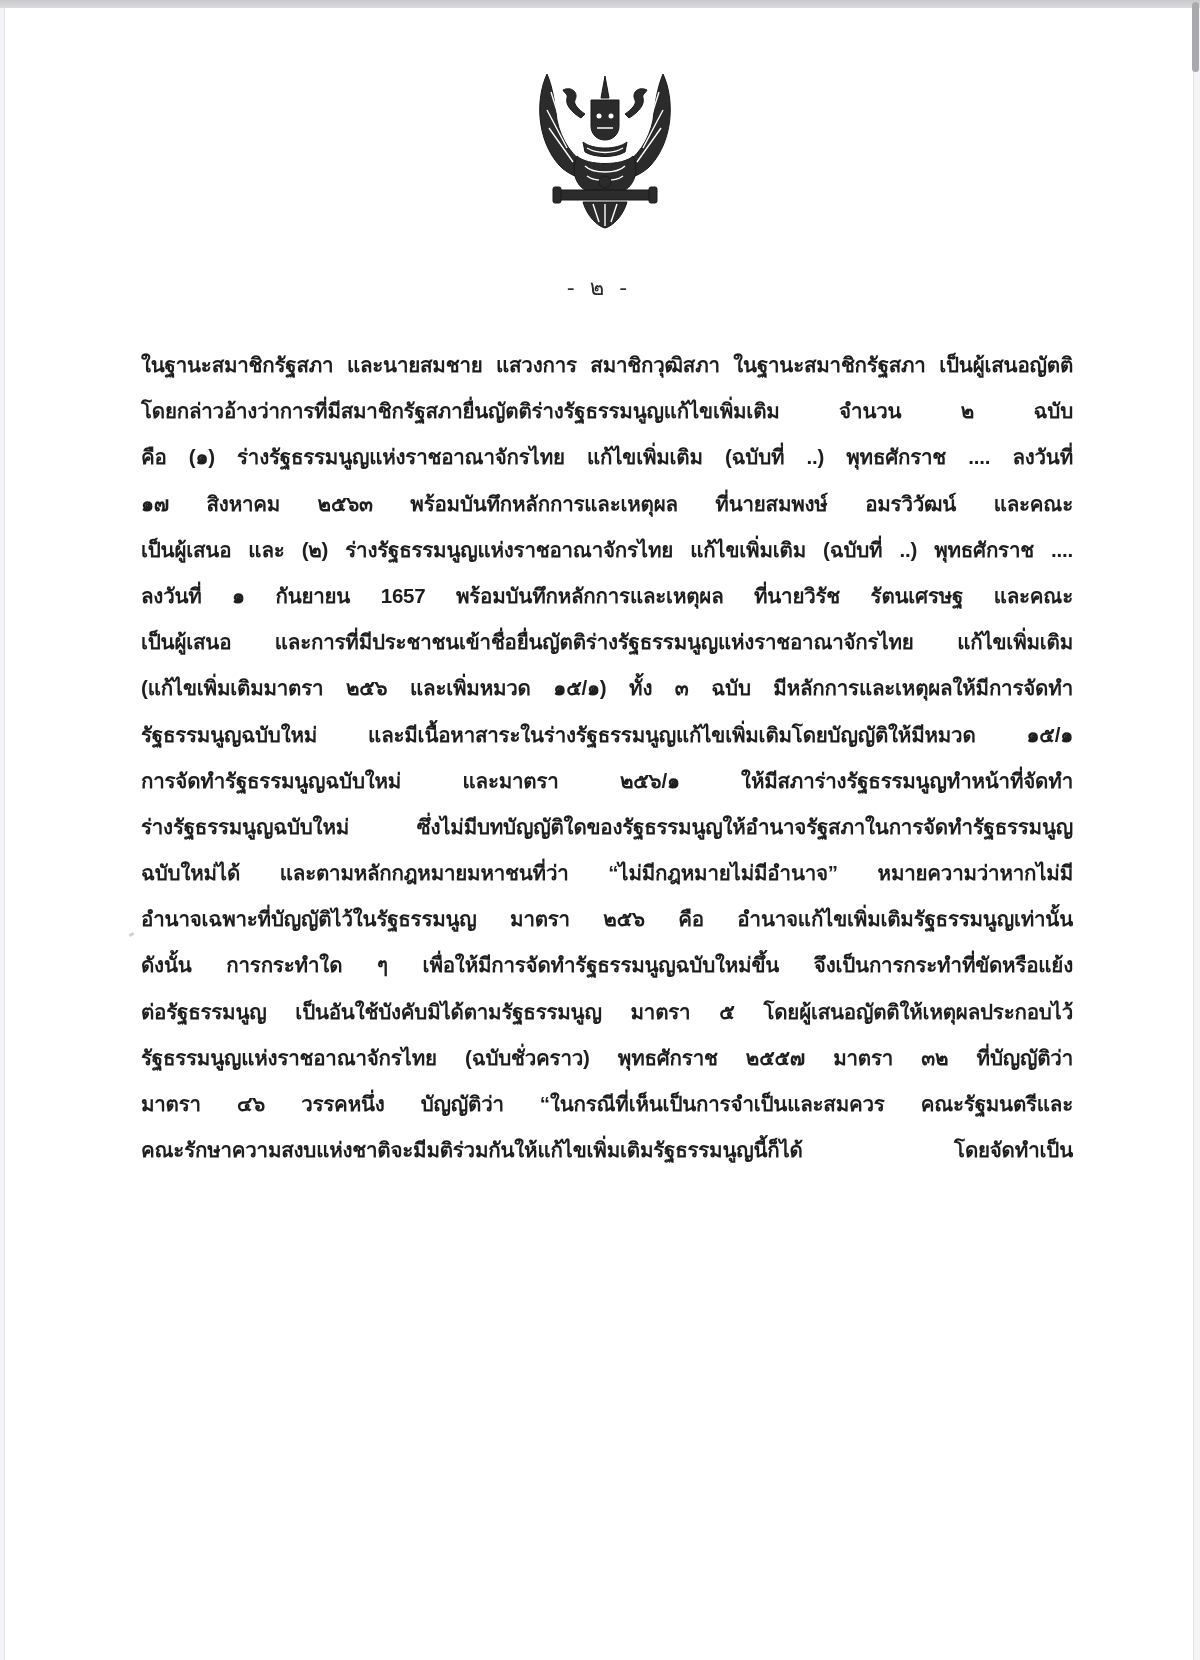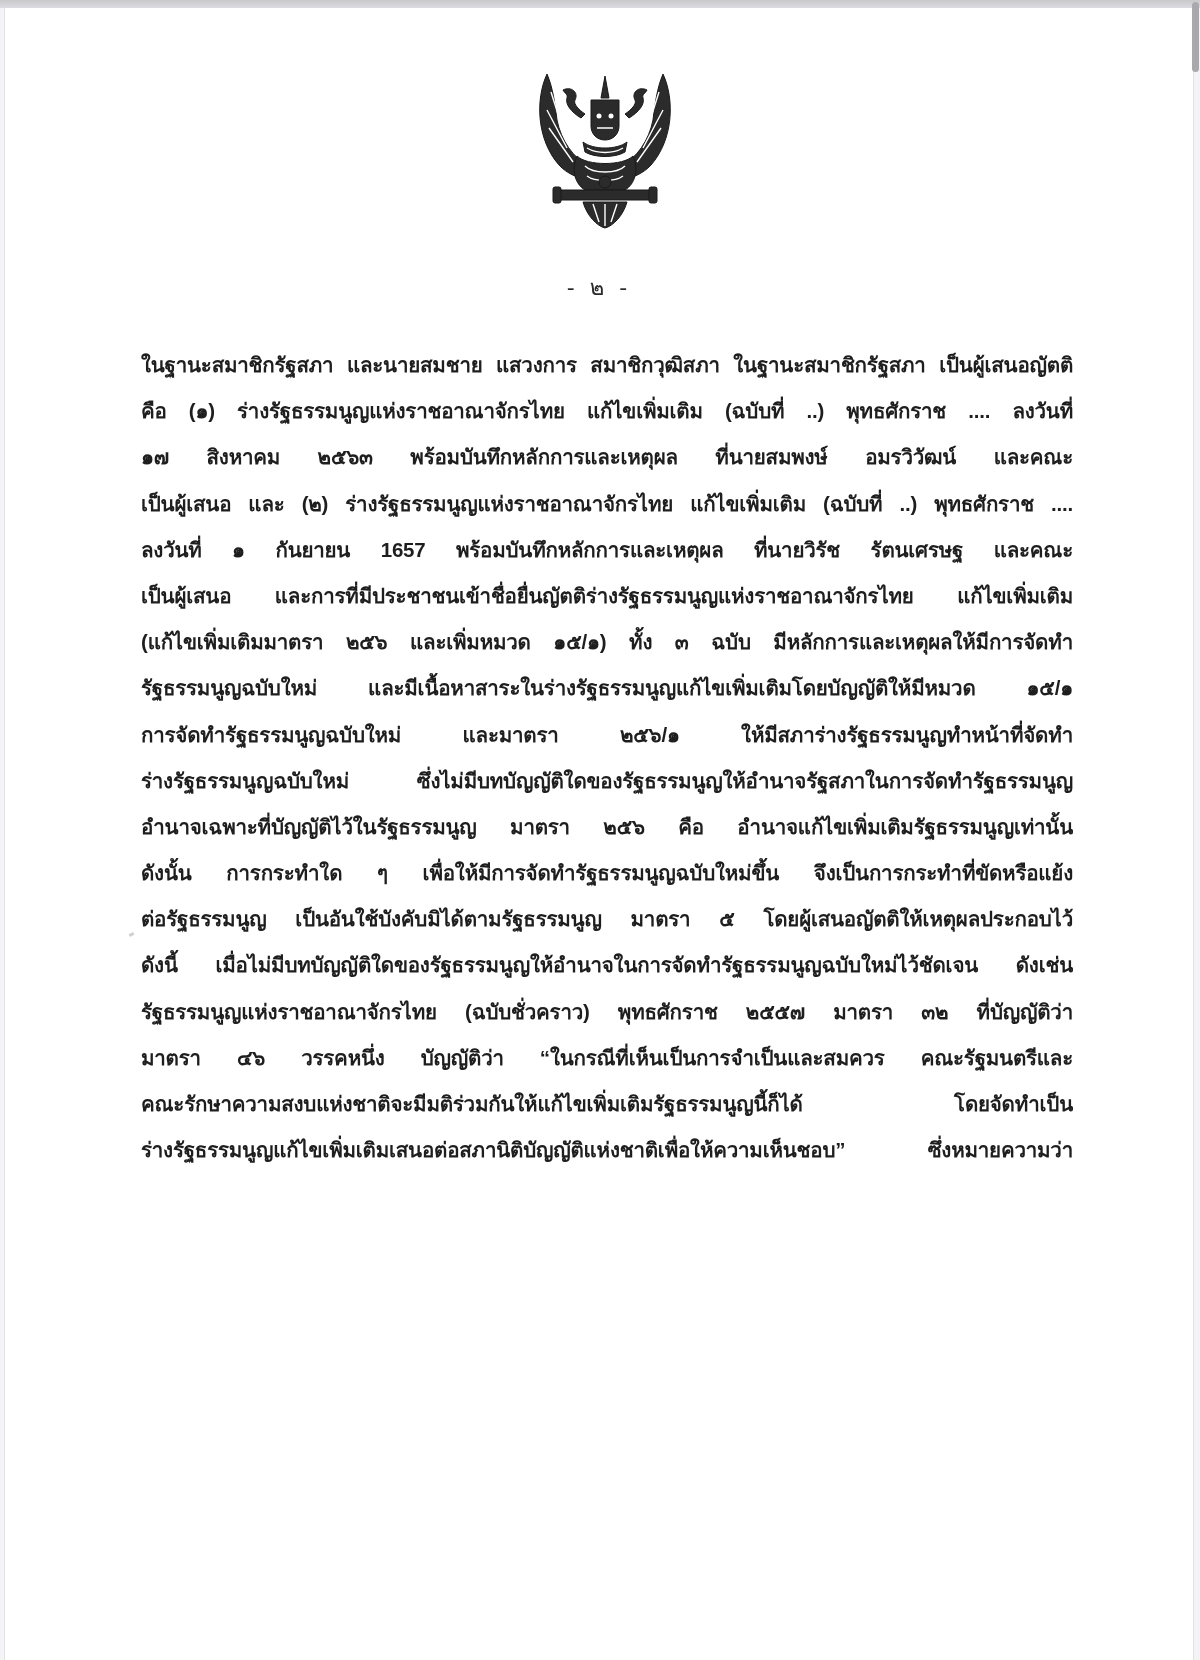--- a/index.html
+++ b/index.html
@@ -139,36 +139,36 @@
         <path d="M66 134 L72 152 M78 134 L78 156 M90 134 L84 152" stroke="#ffffff" stroke-width="1.4" fill="none"></path>
       </g>
     </svg>
 
     <div class="page-number">- ๒ -</div>
 
     <div class="stray-mark"></div>
 
     <div class="body-text">
       <span class="line">ในฐานะสมาชิกรัฐสภา และนายสมชาย แสวงการ สมาชิกวุฒิสภา ในฐานะสมาชิกรัฐสภา เป็นผู้เสนอญัตติ</span>
+      <span class="line">โดยกล่าวอ้างว่าการที่มีสมาชิกรัฐสภายื่นญัตติร่างรัฐธรรมนูญแก้ไขเพิ่มเติม จำนวน ๒ ฉบับ</span>
       <span class="line">คือ (๑) ร่างรัฐธรรมนูญแห่งราชอาณาจักรไทย แก้ไขเพิ่มเติม (ฉบับที่ ..) พุทธศักราช .... ลงวันที่</span>
       <span class="line">๑๗ สิงหาคม ๒๕๖๓ พร้อมบันทึกหลักการและเหตุผล ที่นายสมพงษ์ อมรวิวัฒน์ และคณะ</span>
       <span class="line">เป็นผู้เสนอ และ (๒) ร่างรัฐธรรมนูญแห่งราชอาณาจักรไทย แก้ไขเพิ่มเติม (ฉบับที่ ..) พุทธศักราช ....</span>
       <span class="line">ลงวันที่ ๑ กันยายน 1657 พร้อมบันทึกหลักการและเหตุผล ที่นายวิรัช รัตนเศรษฐ และคณะ</span>
       <span class="line">เป็นผู้เสนอ และการที่มีประชาชนเข้าชื่อยื่นญัตติร่างรัฐธรรมนูญแห่งราชอาณาจักรไทย แก้ไขเพิ่มเติม</span>
       <span class="line">(แก้ไขเพิ่มเติมมาตรา ๒๕๖ และเพิ่มหมวด ๑๕/๑) ทั้ง ๓ ฉบับ มีหลักการและเหตุผลให้มีการจัดทำ</span>
       <span class="line">รัฐธรรมนูญฉบับใหม่ และมีเนื้อหาสาระในร่างรัฐธรรมนูญแก้ไขเพิ่มเติมโดยบัญญัติให้มีหมวด ๑๕/๑</span>
       <span class="line">การจัดทำรัฐธรรมนูญฉบับใหม่ และมาตรา ๒๕๖/๑ ให้มีสภาร่างรัฐธรรมนูญทำหน้าที่จัดทำ</span>
       <span class="line">ร่างรัฐธรรมนูญฉบับใหม่ ซึ่งไม่มีบทบัญญัติใดของรัฐธรรมนูญให้อำนาจรัฐสภาในการจัดทำรัฐธรรมนูญ</span>
+      <span class="line">ฉบับใหม่ได้ และตามหลักกฎหมายมหาชนที่ว่า “ไม่มีกฎหมายไม่มีอำนาจ” หมายความว่าหากไม่มี</span>
       <span class="line">อำนาจเฉพาะที่บัญญัติไว้ในรัฐธรรมนูญ มาตรา ๒๕๖ คือ อำนาจแก้ไขเพิ่มเติมรัฐธรรมนูญเท่านั้น</span>
       <span class="line">ดังนั้น การกระทำใด ๆ เพื่อให้มีการจัดทำรัฐธรรมนูญฉบับใหม่ขึ้น จึงเป็นการกระทำที่ขัดหรือแย้ง</span>
       <span class="line">ต่อรัฐธรรมนูญ เป็นอันใช้บังคับมิได้ตามรัฐธรรมนูญ มาตรา ๕ โดยผู้เสนอญัตติให้เหตุผลประกอบไว้</span>
-      <span class="line">ดังนี้ เมื่อไม่มีบทบัญญัติใดของรัฐธรรมนูญให้อำนาจในการจัดทำรัฐธรรมนูญฉบับใหม่ไว้ชัดเจน ดังเช่น</span>
       <span class="line">รัฐธรรมนูญแห่งราชอาณาจักรไทย (ฉบับชั่วคราว) พุทธศักราช ๒๕๕๗ มาตรา ๓๒ ที่บัญญัติว่า</span>
       <span class="line">มาตรา ๔๖ วรรคหนึ่ง บัญญัติว่า “ในกรณีที่เห็นเป็นการจำเป็นและสมควร คณะรัฐมนตรีและ</span>
       <span class="line">คณะรักษาความสงบแห่งชาติจะมีมติร่วมกันให้แก้ไขเพิ่มเติมรัฐธรรมนูญนี้ก็ได้ โดยจัดทำเป็น</span>
-      <span class="line">ร่างรัฐธรรมนูญแก้ไขเพิ่มเติมเสนอต่อสภานิติบัญญัติแห่งชาติเพื่อให้ความเห็นชอบ” ซึ่งหมายความว่า</span>
     </div>
   </div>
 
   <div class="scrollbar-track">
     <div class="scrollbar-thumb"></div>
   </div>
 </div>
 
 </body></html>

